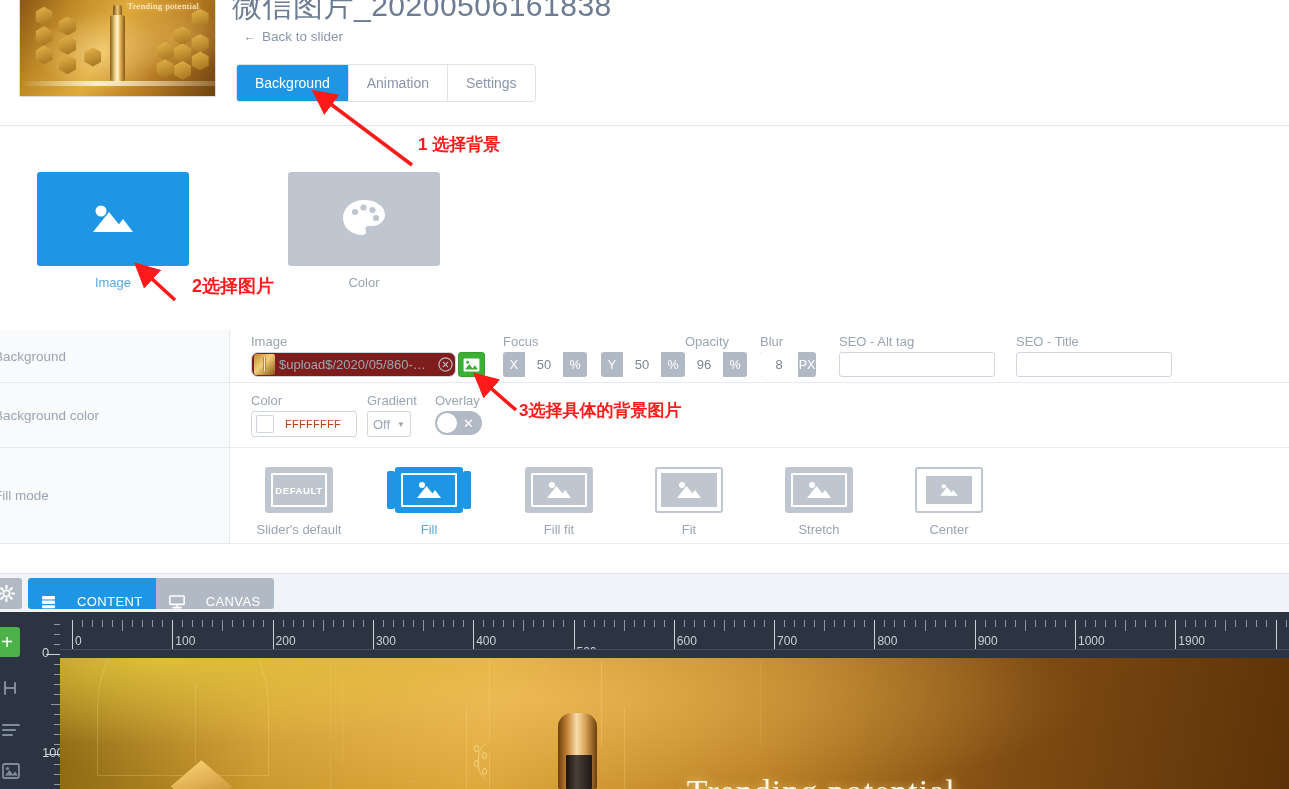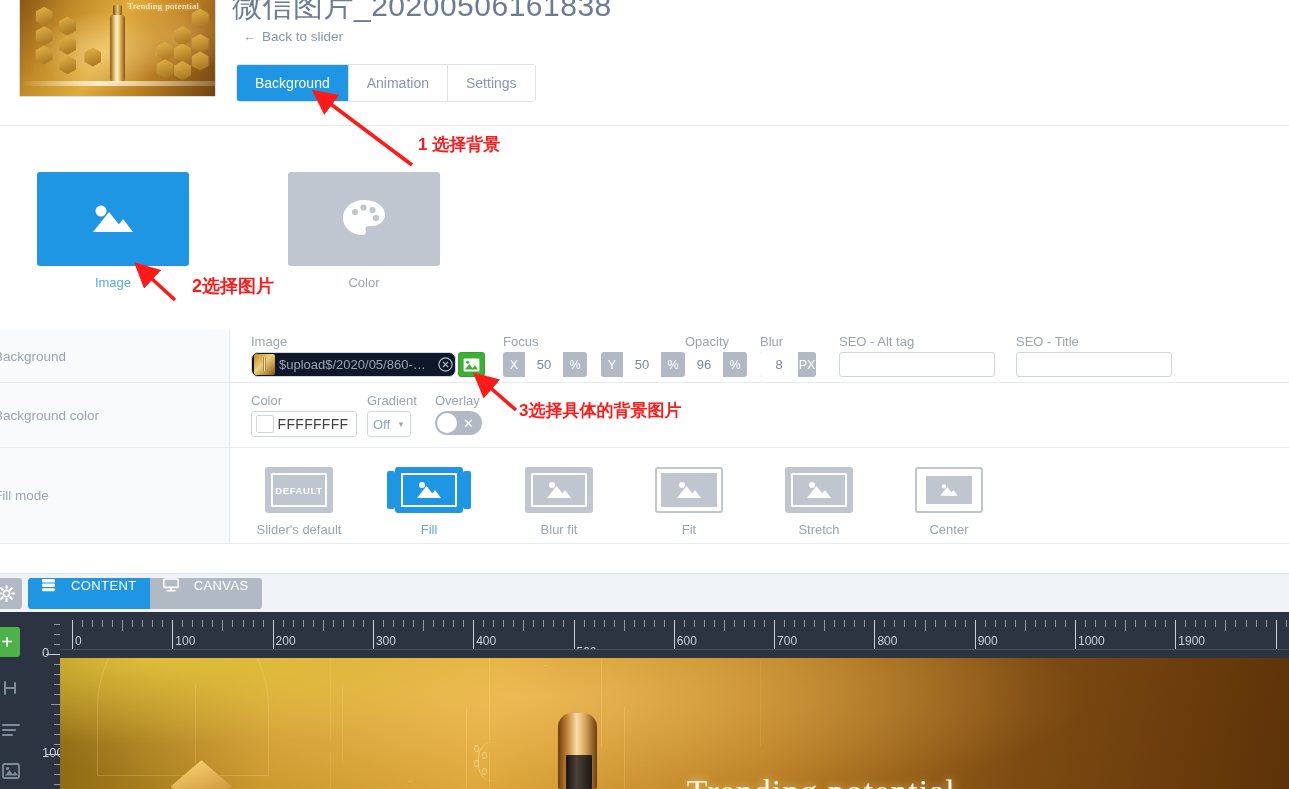--- a/index.html
+++ b/index.html
@@ -107,21 +107,21 @@
 
   .row1 { height:53px; }
   .row2 { height:65px; }
   .row3 { height:96px; }
 
   .fgroup { position:absolute; }
   .flabel { font-size:13px; color:#9aa5b1; margin-bottom:3px; display:block; white-space:nowrap; }
 
   .imgfield {
     display:flex; align-items:center; height:25px;
-    border:1px solid #cfd6de; border-radius:7px; background:#0f172a; overflow:hidden;
+    border:1px solid #cfd6de; border-radius:7px; background:#7f1d1d; overflow:hidden;
   }
   .imgfield .thumbmini {
     width:21px; height:21px; margin:1px 4px 1px 2px; border-radius:2px; flex:0 0 21px;
     background: linear-gradient(135deg,#c08a28,#f0cf7a 45%,#8a5512);
     position:relative; overflow:hidden;
   }
   .imgfield .thumbmini::after {
     content:''; position:absolute; left:45%; top:15%; width:14%; height:65%;
     background:linear-gradient(90deg,#8a5512,#ffe9b8 50%,#8a5512); border-radius:1px;
   }
@@ -162,21 +162,21 @@
 
   .colorfield {
     display:flex; align-items:center; height:26px; width:106px;
     border:1px solid #cfd6de; border-radius:3px; background:#fff; padding:0 4px;
   }
   .colorfield .sw {
     width:18px; height:18px; border:1px solid #cfd6de; background:#fff; border-radius:2px;
     flex:0 0 18px;
   }
   .colorfield .hex {
-    flex:1; text-align:center; font-size:14px; color:#404040; letter-spacing:.3px;
+    flex:1; text-align:center; font-size:11px; color:#c2410c; letter-spacing:.3px;
   }
   .selectfield {
     display:flex; align-items:center; justify-content:space-between;
     height:26px; width:44px; padding:0 5px;
     border:1px solid #cfd6de; border-radius:3px; background:#fff;
     font-size:13px; color:#9aa5b1;
   }
   .selectfield .cv { font-size:8px; margin-left:3px; color:#9aa5b1; }
 
   .toggle {
@@ -218,21 +218,21 @@
   }
   .gearbtn {
     position:absolute; left:-10px; top:4px; width:32px; height:31px; background:#b1bac4;
     border-radius:3px; display:flex; align-items:center; justify-content:center;
   }
   .modetabs {
     position:absolute; left:28px; top:4px; height:31px; display:flex;
     border-radius:3px; overflow:hidden;
   }
   .mtab {
-    display:flex; align-items:flex-start; gap:15px; padding:0 13px;
+    display:flex; align-items:flex-end; gap:21px; padding:0 13px;
     font-size:13px; color:#fff; letter-spacing:.4px; background:#b1bac4;
   }
   .mtab.active { background:#1e96e3; }
 
   .canvaswrap {
     position:absolute; left:0; top:612px; width:1289px; height:177px; background:#2b3440;
   }
   .ruler-h {
     position:absolute; left:60px; top:8px; right:0; height:30px;
     border-bottom:1px solid #46505e; overflow:hidden;
@@ -514,21 +514,21 @@
 
         <div class="fm" style="left:269px; top:19px;">
           <div class="fbox">
             <div class="inner-border"></div>
             <svg class="fmico" viewBox="0 0 30 24">
               <circle cx="8" cy="7" r="3" fill="#fff"></circle>
               <path d="M3 20 L12.5 8 L22 20 Z" fill="#fff"></path>
               <path d="M15 20 L21 12 L27 20 Z" fill="#fff"></path>
             </svg>
           </div>
-          <div class="fcap">Blur fit</div>
+          <div class="fcap">Fill fit</div>
         </div>
 
         <div class="fm" style="left:399px; top:19px;">
           <div class="fbox white">
             <div style="position:absolute;inset:4px;background:#bfc6cf;"></div>
             <svg class="fmico" viewBox="0 0 30 24">
               <circle cx="8" cy="7" r="3" fill="#fff"></circle>
               <path d="M3 20 L12.5 8 L22 20 Z" fill="#fff"></path>
               <path d="M15 20 L21 12 L27 20 Z" fill="#fff"></path>
             </svg>

